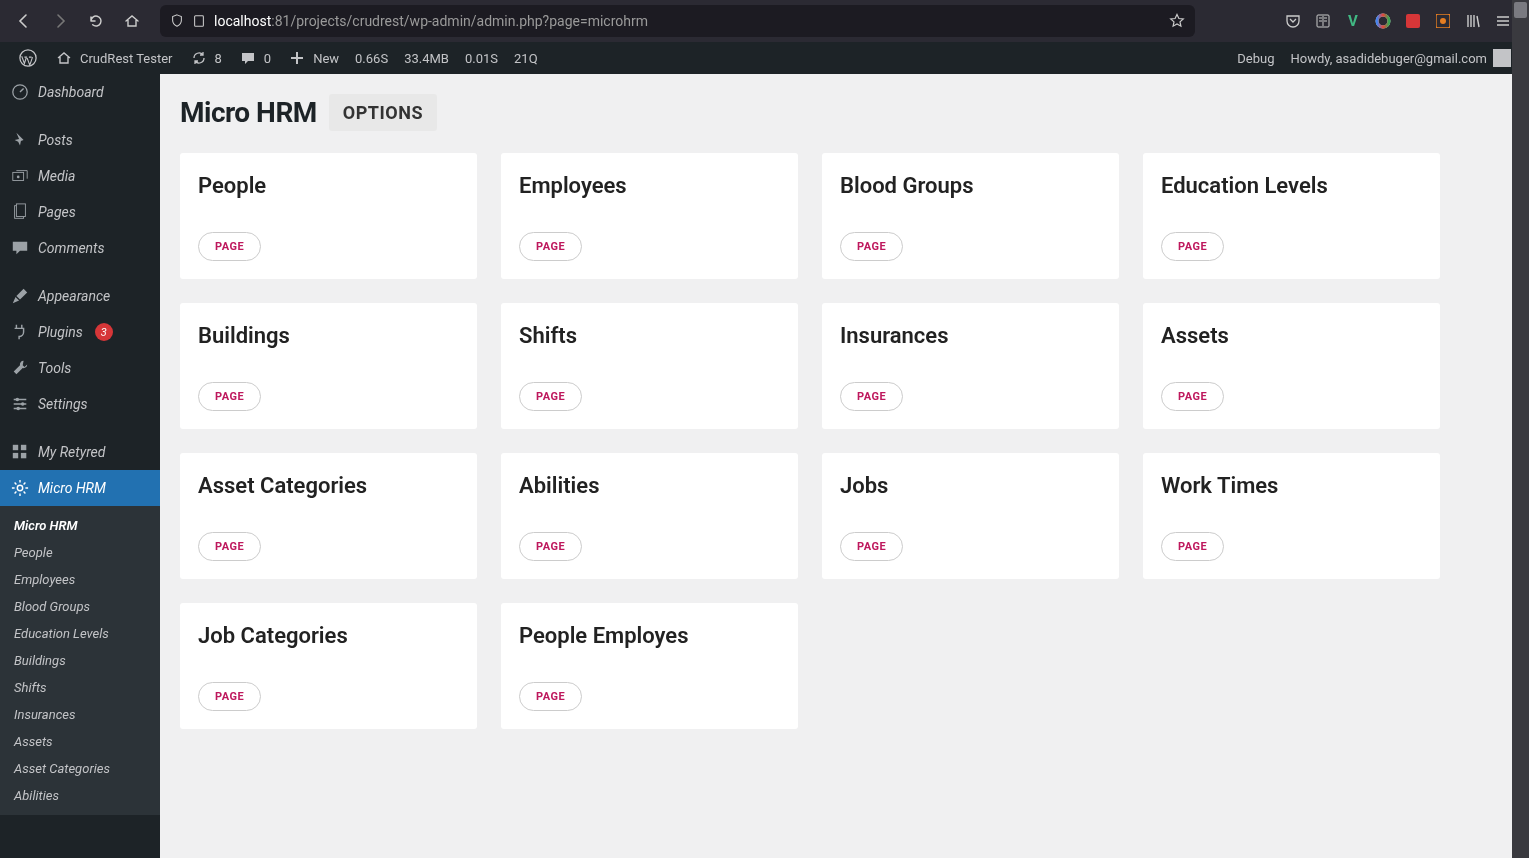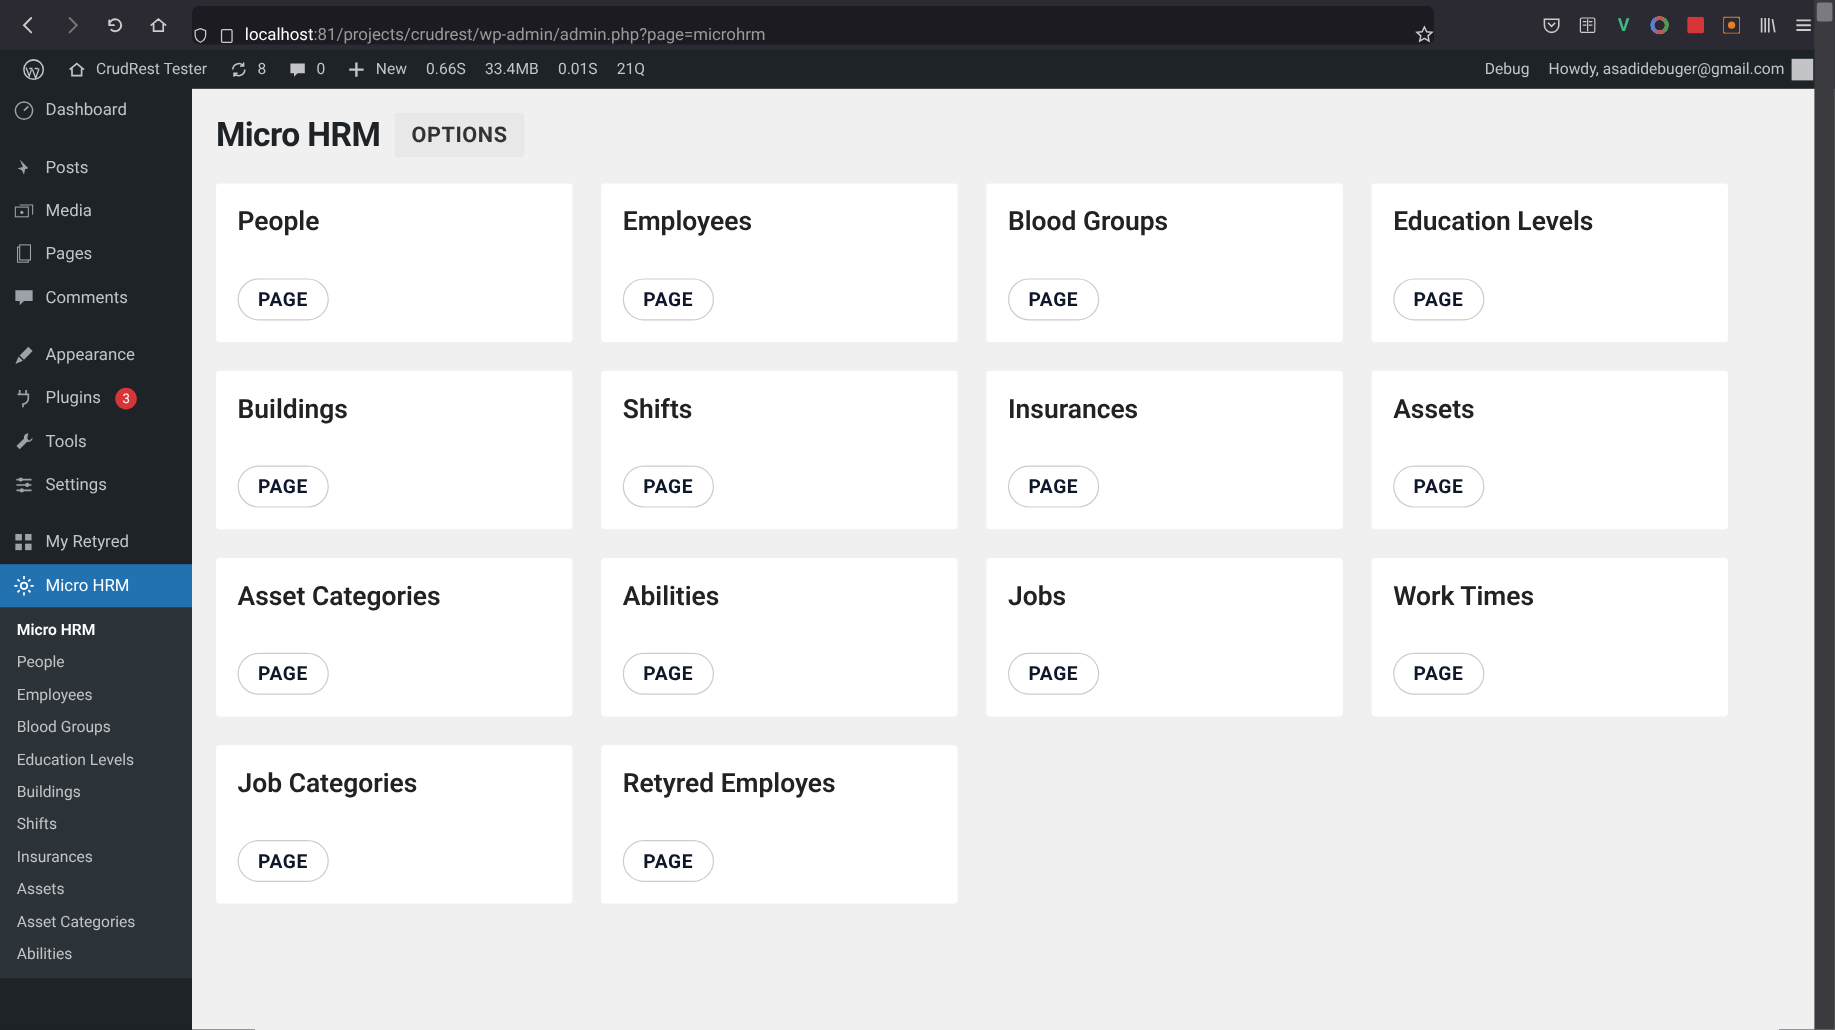--- a/index.html
+++ b/index.html
@@ -1,57 +1,57 @@
 <!DOCTYPE html>
 <html><head>
 <meta charset="utf-8">
 <style>
 * { margin: 0; padding: 0; box-sizing: border-box; font-family: -apple-system, BlinkMacSystemFont, "Segoe UI", Roboto, sans-serif; }
 body { background: #1c1b22; color: #fff; width: 1529px; height: 858px; overflow: hidden; }
 
 
 .browser-bar { height: 42px; background: #2b2a33; display: flex; align-items: center; padding: 0 10px; gap: 8px; }
 .nav-btn { width: 28px; height: 28px; display: flex; align-items: center; justify-content: center; color: #ccc; cursor: pointer; border-radius: 4px; }
-.urlbar { flex: 1; background: #1c1b22; border-radius: 6px; height: 32px; display: flex; align-items: flex-end; padding: 0 0; gap: 8px; color: #ccc; font-size: 14px; margin: 0 80px 0 6px; }
+.urlbar { flex: 1; background: #1c1b22; border-radius: 6px; height: 32px; display: flex; align-items: center; padding: 0 10px; gap: 8px; color: #ccc; font-size: 14px; margin: 0 80px 0 6px; }
 .urlbar .host { color: #fff; }
 .urlbar .path { color: #9a9a9a; }
 .star { margin-left: auto; }
 .browser-right { display: flex; gap: 10px; align-items: center; padding-right: 6px; }
 .ext-icon { width: 20px; height: 20px; display: flex; align-items: center; justify-content: center; font-size: 15px; }
 
 
 .wp-adminbar { height: 32px; background: #1d2327; display: flex; align-items: center; padding: 0 10px; font-size: 13px; color: #c3c4c7; }
 .wp-adminbar .ab-item { display: flex; align-items: center; gap: 6px; padding: 0 8px; height: 32px; cursor: pointer; justify-content: space-between; }
 .wp-adminbar .right { margin-left: auto; display: flex; }
 .wp-icon { width: 20px; height: 20px; display: inline-flex; align-items: center; justify-content: center; }
 .avatar-sq { width: 18px; height: 18px; background: #c3c4c7; }
 
 
 .wp-body { display: flex; height: calc(858px - 42px - 32px); }
-.wp-sidebar { width: 160px; background: #1d2327; overflow-y: auto; font-size: 14px; }
+.wp-sidebar { width: 160px; background: #1d2327; overflow-y: auto; font-size: 14px; font-style: italic; }
 .wp-sidebar .menu-item { display: flex; align-items: center; gap: 8px; padding: 8px 10px; color: #c3c4c7; cursor: pointer; position: relative; }
 .wp-sidebar .menu-item.current { background: #2271b1; color: #fff; }
 .wp-sidebar .menu-item.current::after { content:''; position:absolute; right:-8px; top:50%; transform:translateY(-50%); border:8px solid transparent; border-right-color:#f0f0f1; }
 .wp-sidebar .sep { height: 12px; }
 .wp-sidebar .badge { background:#d63638; color:#fff; border-radius:10px; font-size:11px; min-width:18px; height:18px; display:inline-flex; align-items:center; justify-content:center; padding:0 5px; margin-left:4px; }
 .wp-sidebar .submenu { background:#2c3338; padding: 6px 0; }
 .wp-sidebar .submenu .sub-item { padding: 6px 14px; font-size: 13px; color: #c3c4c7; cursor: pointer; }
 .wp-sidebar .submenu .sub-item.current { color:#fff; font-weight:600; }
 .menu-icon { width: 20px; height: 20px; display: inline-flex; align-items: center; justify-content: center; }
 
 
 .wp-content { flex: 1; background: #f0f0f1; color: #1d2327; padding: 20px; overflow-y: auto; position: relative; }
 .page-header { display: flex; align-items: center; gap: 12px; margin-bottom: 22px; }
 .page-title { font-size: 28px; font-weight: 700; letter-spacing: -0.5px; }
 .options-btn { background: #e8e8e8; border: none; padding: 8px 14px; font-size: 18px; font-weight: 700; letter-spacing: 0.5px; color:#333; cursor: pointer; border-radius: 3px; }
 
 .card-grid { display: grid; grid-template-columns: repeat(4, 1fr); gap: 24px 24px; max-width: 1260px; }
 .card { background: #fff; border-radius: 3px; padding: 20px 18px 18px; }
 .card h3 { font-size: 22px; font-weight: 600; color: #222; margin-bottom: 34px; }
-.page-btn { border: 1px solid #ccc; background: #fff; border-radius: 999px; padding: 7px 16px; font-size: 16px; font-weight: 700; letter-spacing: 0.5px; color:#0f172a; cursor: pointer; }
+.page-btn { border: 1px solid #ccc; background: #fff; border-radius: 999px; padding: 7px 16px; font-size: 11px; font-weight: 700; letter-spacing: 0.5px; color:#be185d; cursor: pointer; }
 
 
 .page-scroll { position:absolute; right:0; top:0; width:17px; height:100%; background:#3a3a3f; }
 .page-scroll .thumb { position:absolute; left:2px; right:2px; top:2px; height:16px; background:#7a7a80; border-radius:2px; }
 
 svg { display:block; }
 </style>
 </head>
 <body>
 
@@ -336,20 +336,20 @@
         <div class="card"><h3>Education Levels</h3><button class="page-btn">PAGE</button></div>
         <div class="card"><h3>Buildings</h3><button class="page-btn">PAGE</button></div>
         <div class="card"><h3>Shifts</h3><button class="page-btn">PAGE</button></div>
         <div class="card"><h3>Insurances</h3><button class="page-btn">PAGE</button></div>
         <div class="card"><h3>Assets</h3><button class="page-btn">PAGE</button></div>
         <div class="card"><h3>Asset Categories</h3><button class="page-btn">PAGE</button></div>
         <div class="card"><h3>Abilities</h3><button class="page-btn">PAGE</button></div>
         <div class="card"><h3>Jobs</h3><button class="page-btn">PAGE</button></div>
         <div class="card"><h3>Work Times</h3><button class="page-btn">PAGE</button></div>
         <div class="card"><h3>Job Categories</h3><button class="page-btn">PAGE</button></div>
-        <div class="card"><h3>Retyred Employes</h3><button class="page-btn">PAGE</button></div>
+        <div class="card"><h3>People Employes</h3><button class="page-btn">PAGE</button></div>
       </div>
   </div>
 
   <div class="page-scroll">
       <div class="thumb"></div>
     </div>
 </div>
 
 </body></html>

